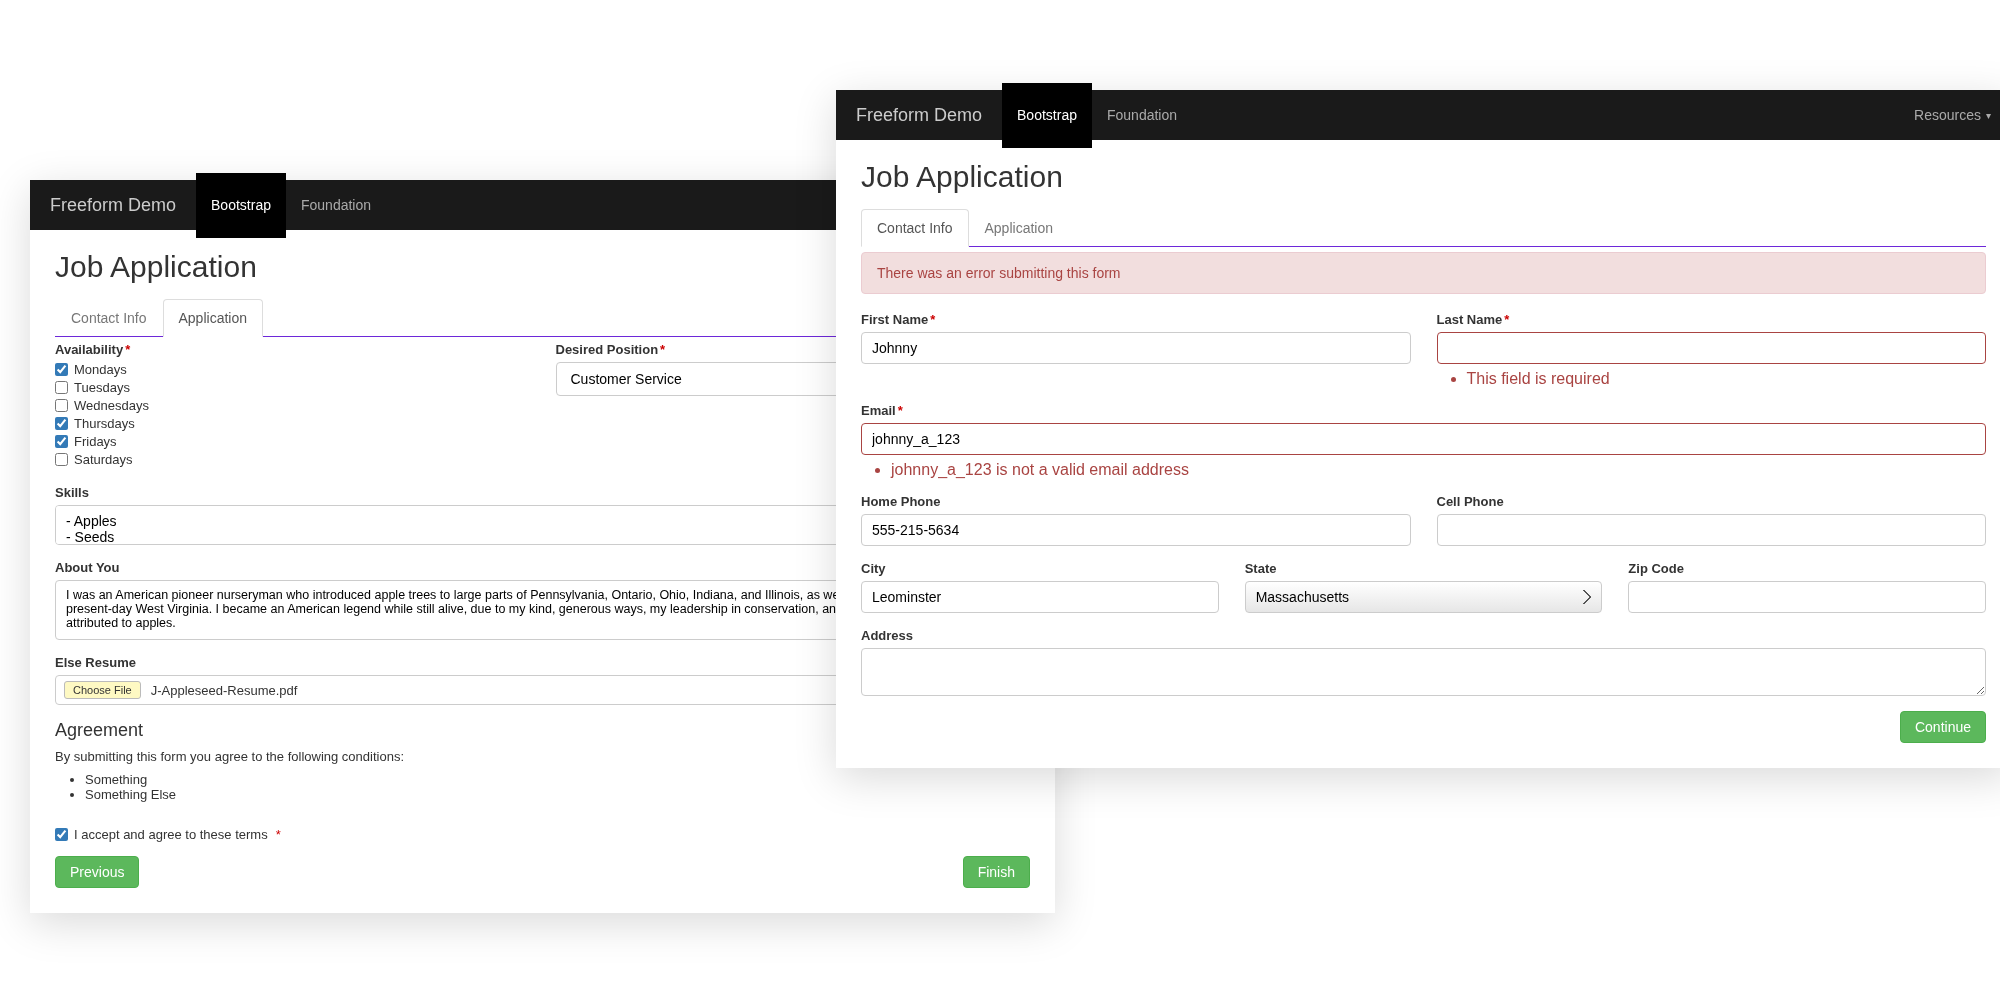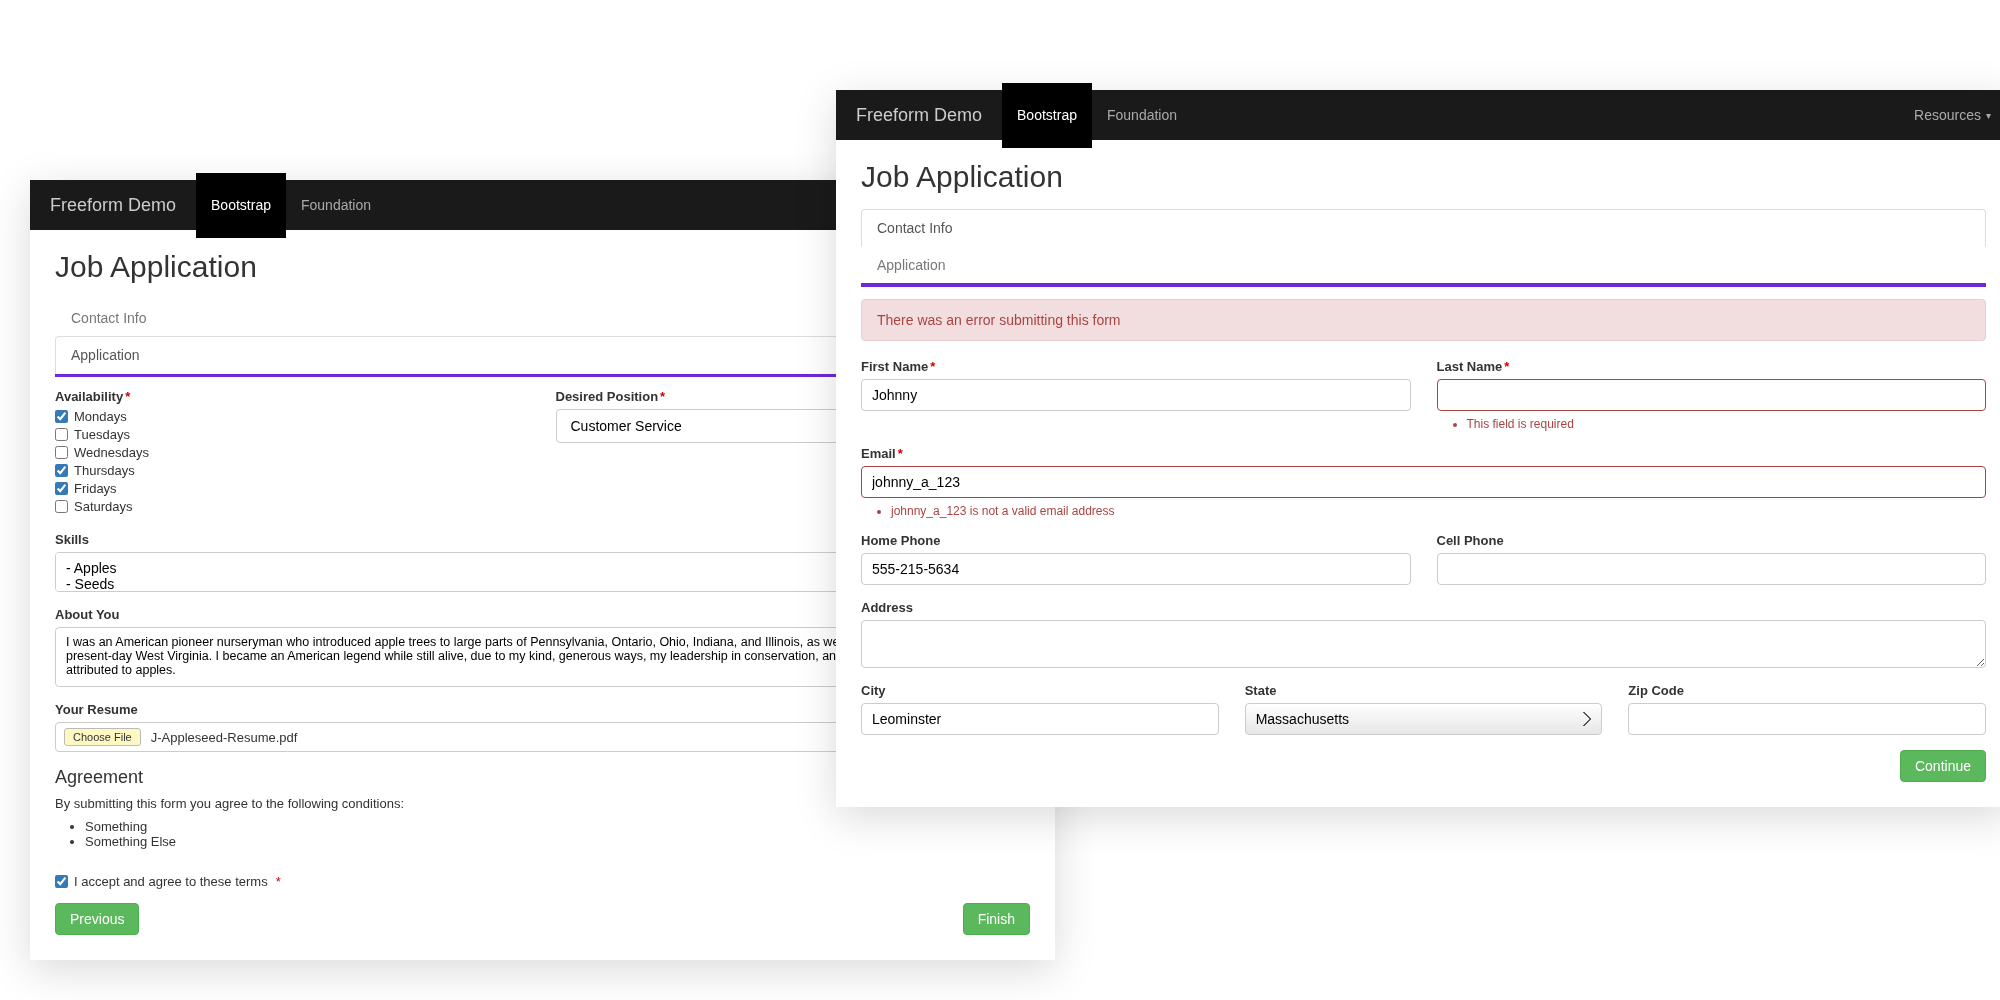--- a/index.html
+++ b/index.html
@@ -69,24 +69,23 @@
   .content {
     padding: 20px 25px 25px 25px;
   }
   h1.page-title {
     font-size: 30px;
     font-weight: 500;
     margin-bottom: 15px;
     color: #333;
   }
   .tabs {
-    border-bottom: 4px solid #6d28d9;
-    display: flex;
-    margin-bottom: 12px;
-    flex-direction: column;
+    border-bottom: 1px solid #6d28d9;
+    display: flex;
+    margin-bottom: 5px;
   }
   .tab {
     padding: 10px 15px;
     color: #777;
     cursor: pointer;
     border: 1px solid transparent;
     border-radius: 4px 4px 0 0;
     margin-bottom: -1px;
   }
   .tab.active {
@@ -163,21 +162,21 @@
     top: 50%;
     transform: translateY(-50%);
     color: #555;
     font-size: 11px;
     pointer-events: none;
   }
   ul.err-list {
     list-style: disc;
     margin: 6px 0 0 30px;
     color: #a94442;
-    font-size: 12px;
+    font-size: 16px;
   }
   textarea { resize: vertical; min-height: 40px; font-family: inherit; }
   .checkbox-line {
     display: flex;
     align-items: center;
     gap: 6px;
     font-size: 13px;
     margin-bottom: 3px;
   }
   .checkbox-line input[type="checkbox"] {
@@ -293,21 +292,21 @@
 
     <div class="form-row">
       <div class="form-group">
         <label class="fld-label">About You</label>
         <textarea style="height: 60px; font-size: 12.5px;">I was an American pioneer nurseryman who introduced apple trees to large parts of Pennsylvania, Ontario, Ohio, Indiana, and Illinois, as well as the northern counties of present-day West Virginia. I became an American legend while still alive, due to my kind, generous ways, my leadership in conservation, and the symbolic importance I attributed to apples.</textarea>
       </div>
     </div>
 
     <div class="form-row">
       <div class="form-group">
-        <label class="fld-label">Your Resume</label>
+        <label class="fld-label">Else Resume</label>
         <div class="file-line">
           <span class="file-btn">Choose File</span>
           <span>J-Appleseed-Resume.pdf</span>
         </div>
       </div>
     </div>
 
     <div class="section-heading">Agreement</div>
     <div class="agree-text">By submitting this form you agree to the following conditions:</div>
     <ul class="agree-items">
@@ -375,42 +374,42 @@
         <label class="fld-label">Home Phone</label>
         <input type="text" value="555-215-5634" style="">
       </div>
       <div class="form-group half">
         <label class="fld-label">Cell Phone</label>
         <input type="text" value="" style="">
       </div>
     </div>
 
     <div class="form-row">
-      <div class="form-group">
-        <label class="fld-label">Address</label>
-        <textarea class="addr-textarea" style=""></textarea>
-      </div>
-    </div>
-
-    <div class="form-row">
       <div class="form-group" style="flex:1;">
         <label class="fld-label">City</label>
         <input type="text" value="Leominster" style="">
       </div>
       <div class="form-group" style="flex:1;">
         <label class="fld-label">State</label>
         <div class="select-wrap">
           <select class="select-styled">
             <option>Massachusetts</option>
           </select>
         </div>
       </div>
       <div class="form-group" style="flex:1;">
         <label class="fld-label">Zip Code</label>
         <input type="text" value="" style="">
       </div>
     </div>
 
+    <div class="form-row">
+      <div class="form-group">
+        <label class="fld-label">Address</label>
+        <textarea class="addr-textarea" style=""></textarea>
+      </div>
+    </div>
+
     <div class="btn-row right-only">
       <span class="btn">Continue</span>
     </div>
   </div>
 </div>
 
 </body></html>

